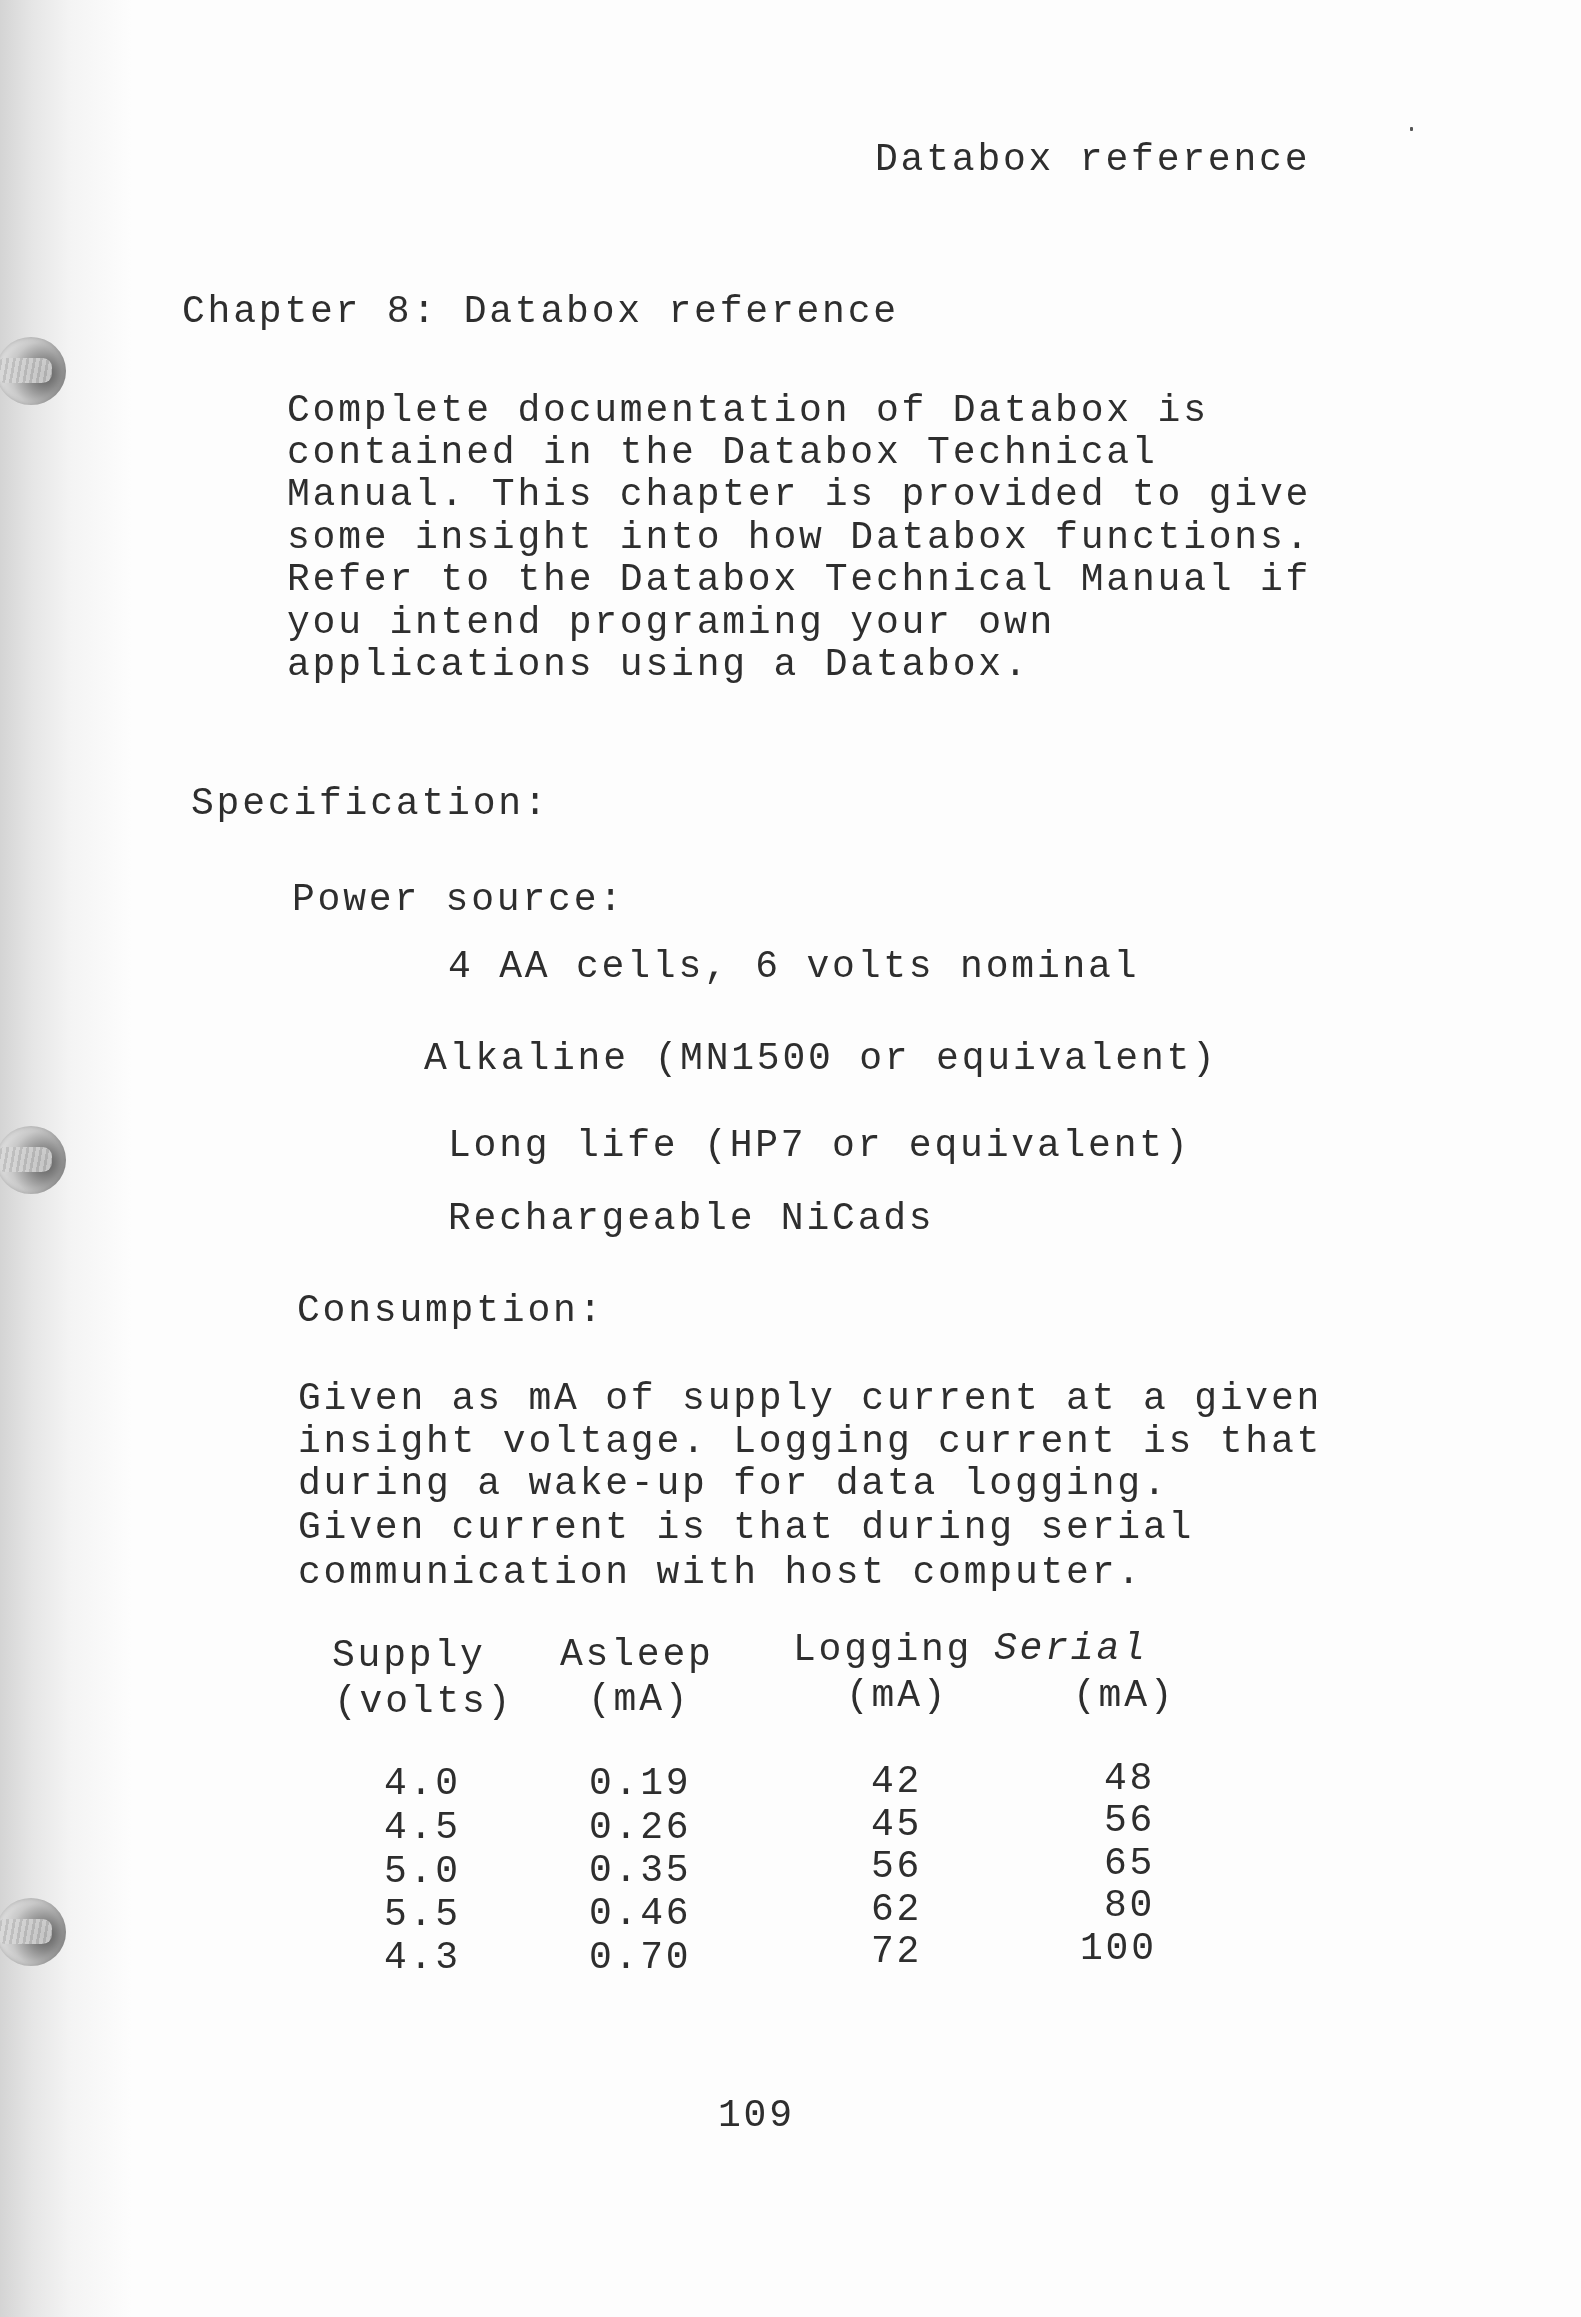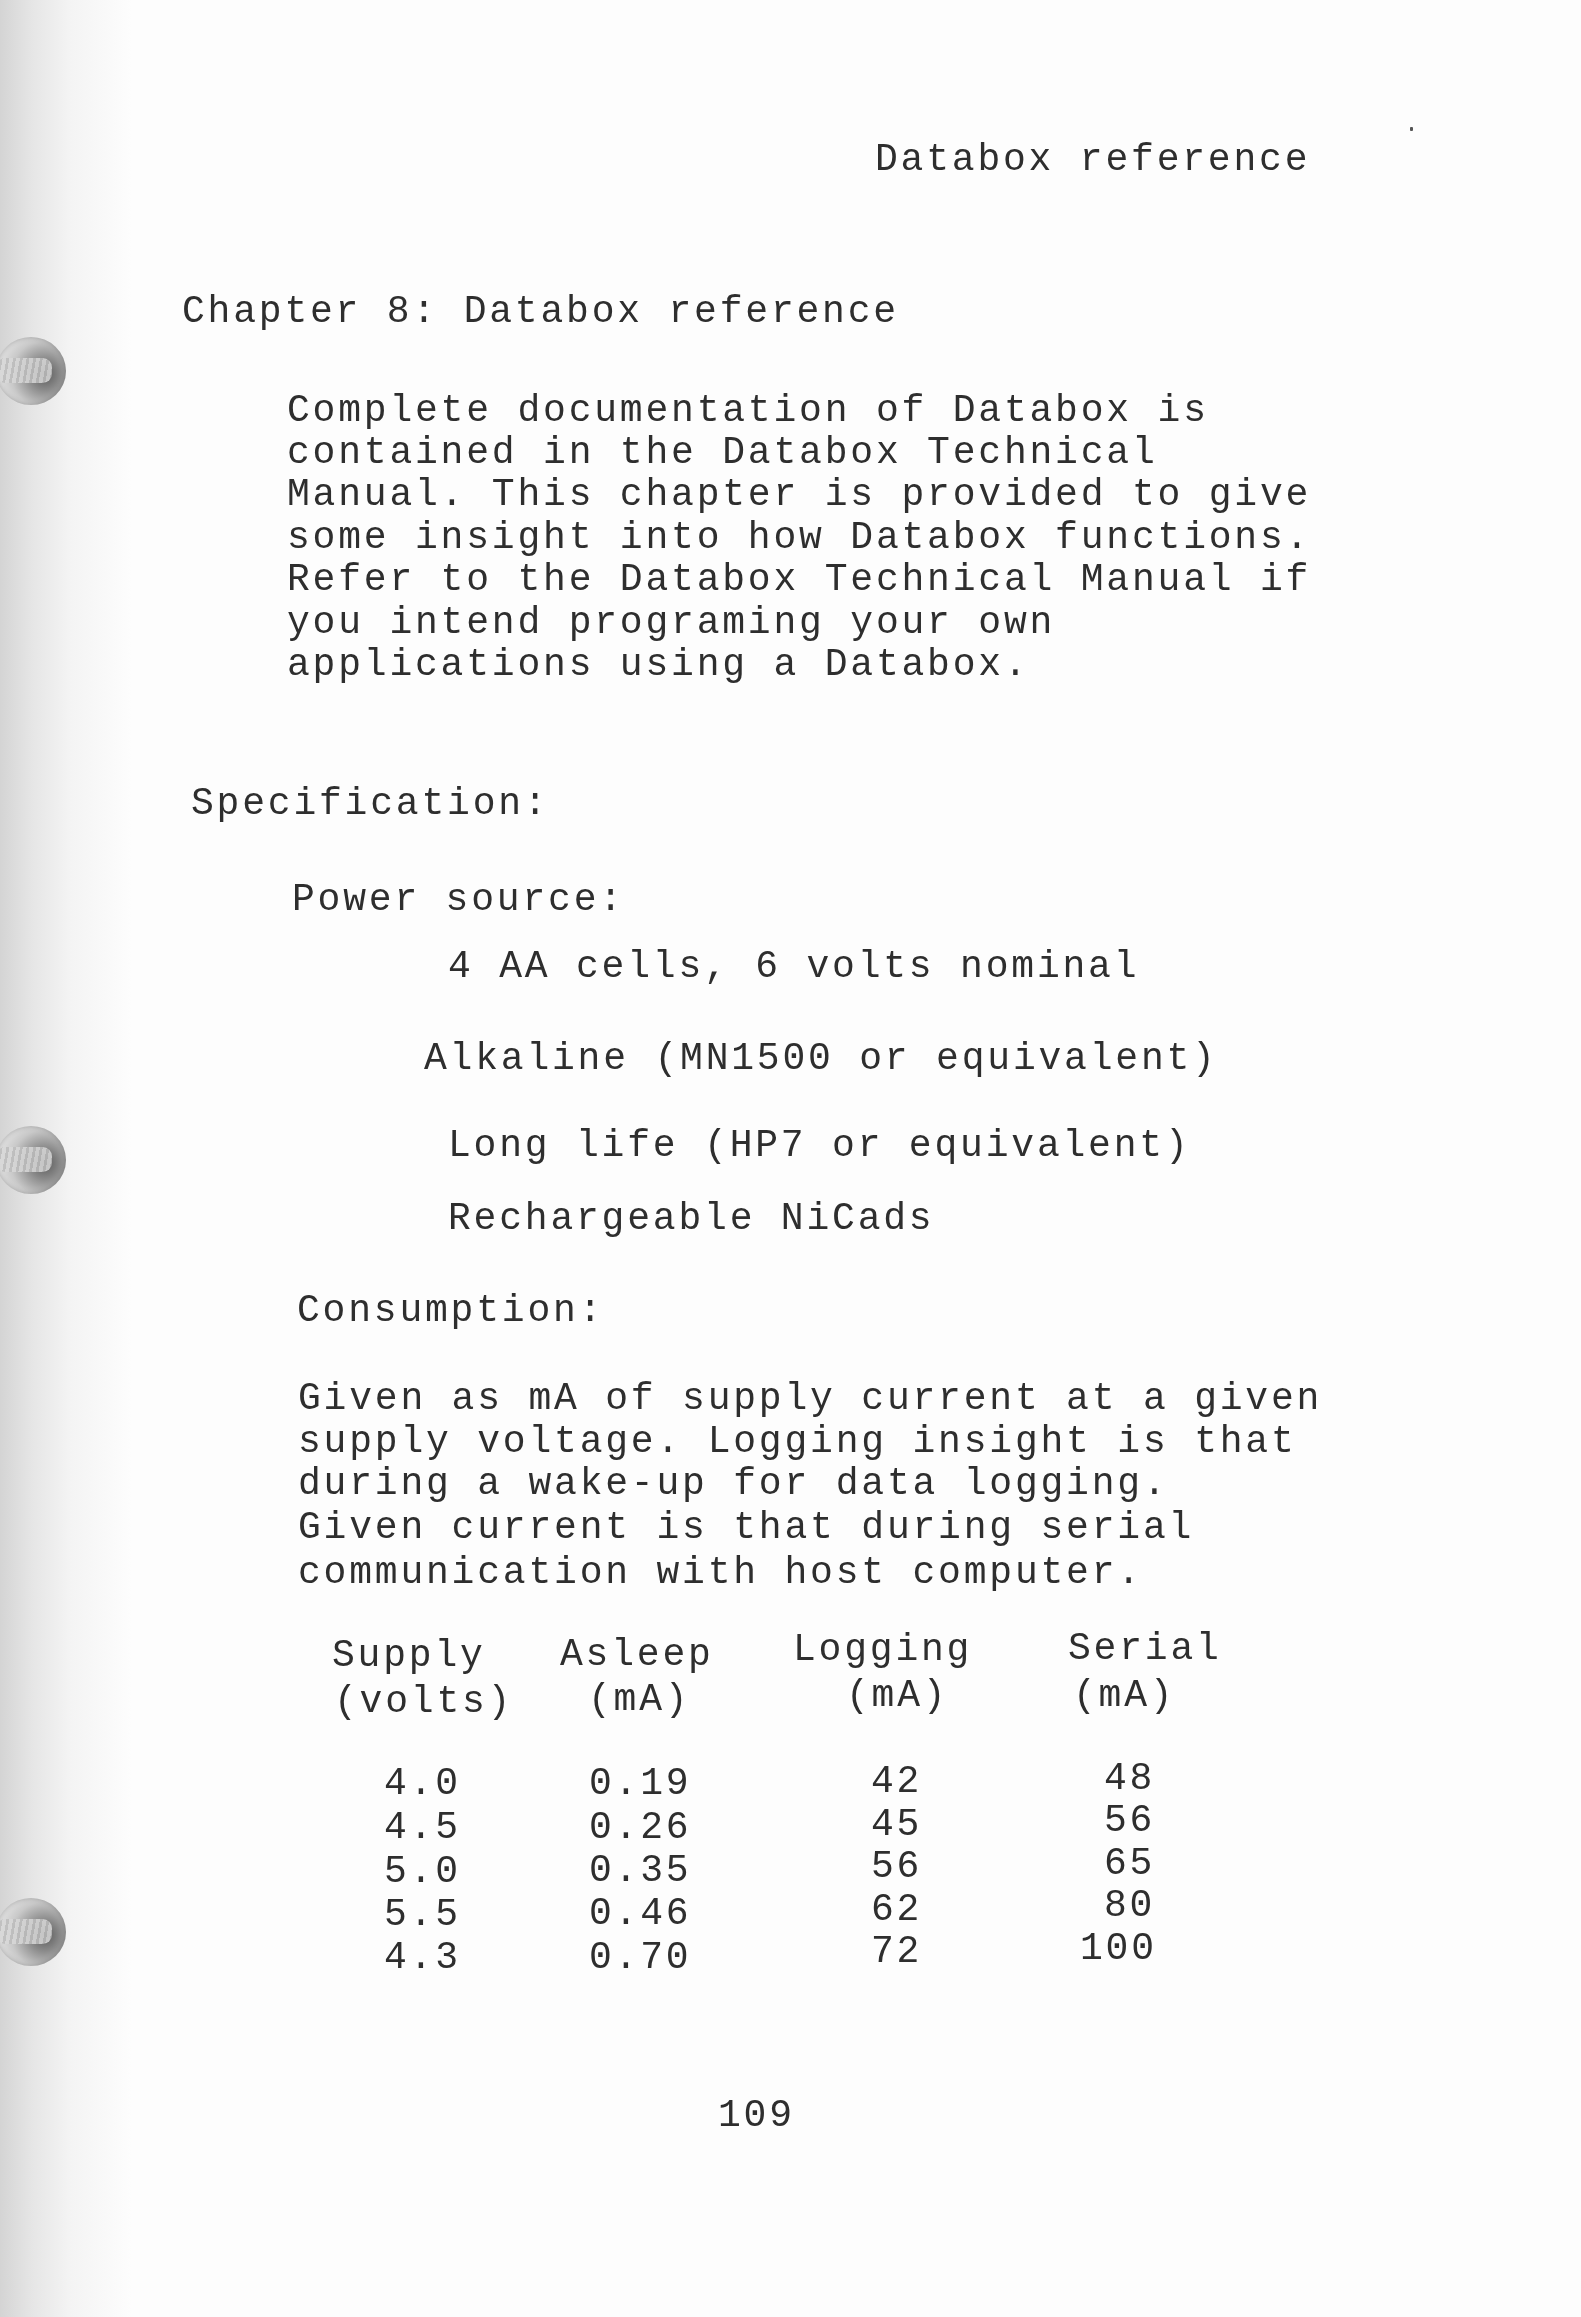--- a/index.html
+++ b/index.html
@@ -58,35 +58,35 @@
 <div>
   <div class="line" style="left:448px;top:948px;">4 AA cells, 6 volts nominal</div>
   <div class="line" style="left:424px;top:1040px;">Alkaline (MN1500 or equivalent)</div>
   <div class="line" style="left:448px;top:1127px;">Long life (HP7 or equivalent)</div>
   <div class="line" style="left:448px;top:1200px;">Rechargeable NiCads</div>
 </div>
 
 <div class="line" style="left:297px;top:1292px;">Consumption:</div>
 <div>
   <div class="line" style="left:298px;top:1380px;">Given as mA of supply current at a given</div>
-  <div class="line" style="left:298px;top:1423px;">supply voltage. Logging insight is that</div>
+  <div class="line" style="left:298px;top:1423px;">insight voltage. Logging current is that</div>
   <div class="line" style="left:298px;top:1465px;">during a wake-up for data logging.</div>
   <div class="line" style="left:298px;top:1509px;">Given current is that during serial</div>
   <div class="line" style="left:298px;top:1554px;">communication with host computer.</div>
 </div>
 
 <div>
   <div>
     <div class="line" style="left:332px;top:1637px;">Supply</div>
     <div class="line" style="left:334px;top:1683px;">(volts)</div>
     <div class="line" style="left:560px;top:1636px;">Asleep</div>
     <div class="line" style="left:588px;top:1681px;">(mA)</div>
     <div class="line" style="left:793px;top:1631px;">Logging</div>
     <div class="line" style="left:846px;top:1677px;">(mA)</div>
-    <div class="line" style="left:1068px;top:1630px;">Serial</div>
+    <div class="line" style="left:994px;top:1630px;font-style:italic;">Serial</div>
     <div class="line" style="left:1073px;top:1677px;">(mA)</div>
   </div>
 
   <div>
     <div class="line" style="left:384px;top:1765px;">4.0</div>
     <div class="line" style="left:589px;top:1765px;">0.19</div>
     <div class="line" style="left:871px;top:1763px;">42</div>
     <div class="line" style="left:1104px;top:1760px;">48</div>
   </div>
   <div>

